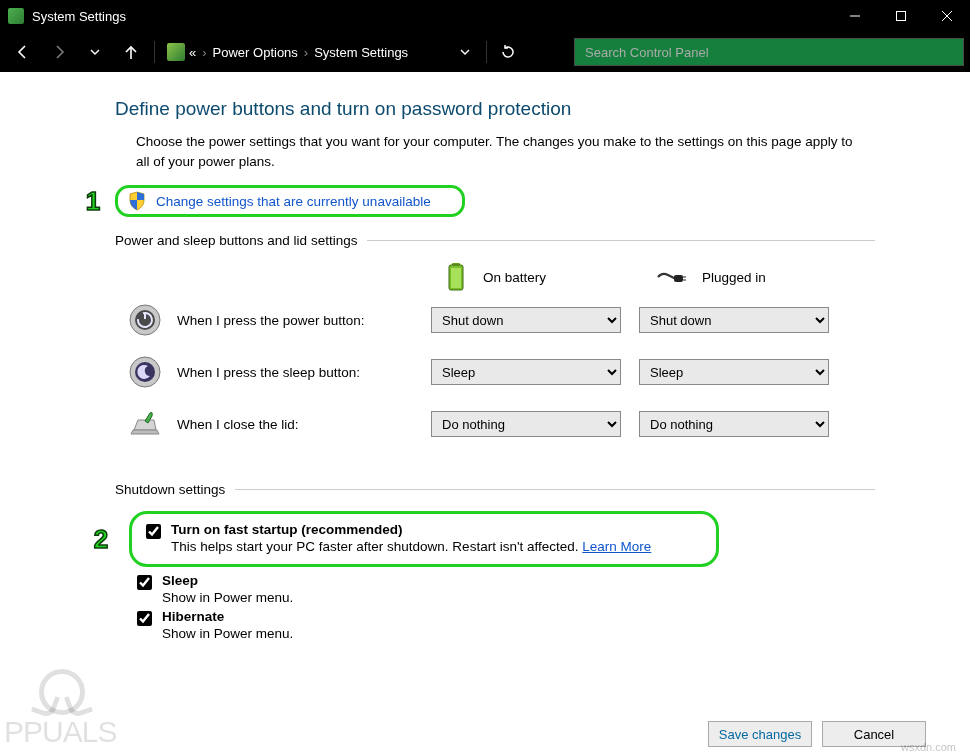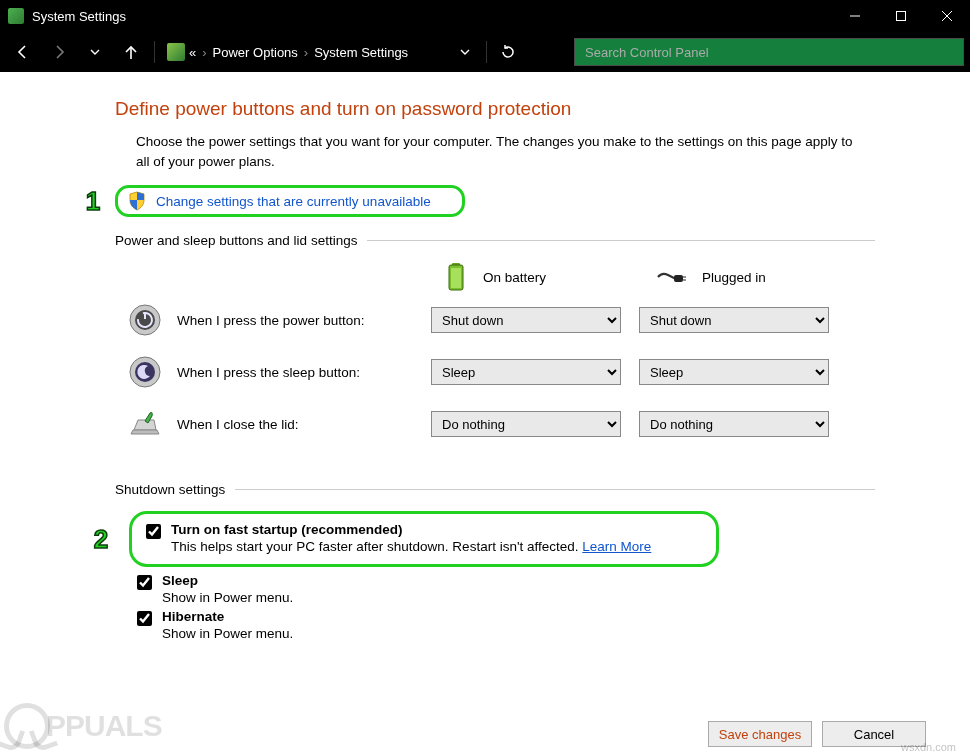--- a/index.html
+++ b/index.html
@@ -26,21 +26,21 @@
     .toolbar .tb-spacer { width: 40px; }
     .toolbar .search { flex: 1; max-width: 390px; margin-left: auto; }
     .toolbar .search input { width: 100%; height: 28px; background: #15803d; border: 1px solid #4a4a4a; color: #ccc; padding: 0 10px; font-size: 13px; outline: none; }
     .toolbar .search input::placeholder { color: #aaa; }
     .addr-wrap { display:flex; align-items:center; flex:1; border: 0; height:28px; padding-left:6px; }
 
     
     .content { position: relative; padding: 26px 0 0 0; height: calc(755px - 72px); background: #fff; color: #000; }
     .inner { margin-left: 115px; width: 760px; }
 
-    h2.page-title { color: #c2410c; font-weight: 400; font-size: 19px; margin-bottom: 12px; }
+    h2.page-title { color: #0c4a6e; font-weight: 400; font-size: 19px; margin-bottom: 12px; }
     p.desc { font-size: 13.5px; color: #000; line-height: 1.45; margin-bottom: 14px; width: 720px; margin-left: 21px; }
 
     .change-link-row { display: flex; align-items: center; gap: 10px; border: 3px solid #21d121; border-radius: 14px; padding: 3px 10px; width: 350px; position: relative; margin-bottom: 16px; }
     .callout-num { position: absolute; left: -38px; top: 50%; transform: translateY(-50%); width: 26px; height: 28px; color: #21d121; font-weight: 900; font-size: 26px; -webkit-text-stroke: 1.5px #0b3b0b; display:flex; align-items:center; justify-content:center; }
     .shield { width: 18px; height: 20px; }
     .link { color: #1155cc; font-size: 13.5px; cursor: pointer; }
     .link.u { text-decoration: underline; }
 
     fieldset { border: none; border-top: 1px solid #ccc; margin: 0 0 10px 0; padding: 0; }
     fieldset > legend { font-size: 13.5px; color: #000; padding-right: 10px; margin-bottom: 14px; }
@@ -61,23 +61,23 @@
     .check-row input[type=checkbox]{ width:15px; height:15px; margin-top:2px; accent-color:#000; }
     .check-row .ck-text .t1 { font-size: 13.5px; font-weight: 700; }
     .check-row .ck-text .t2 { font-size: 13.5px; margin-top: 2px; }
 
     .fast-startup-box { border: 3px solid #21d121; border-radius: 18px; padding: 4px 8px 6px 8px; width: 590px; position: relative; margin-left: 14px; margin-bottom: 6px; }
     .fast-startup-box .check-row { margin-left: 6px; }
     .fast-startup-box .callout-num { left: -44px; }
 
     .footer { position: absolute; bottom: 8px; right: 44px; display:flex; gap: 10px; }
     .footer button { width: 104px; height: 26px; border: 1px solid #aaa; background: #ededed; font-size: 13px; font-family:inherit; }
-    .footer button.disabled { color: #c2410c; }
-
-    .watermark { position: absolute; left: 4px; bottom: 6px; font-weight: 700; font-size: 30px; letter-spacing: -1px; color: rgba(0,0,0,0.12); display:flex; align-items:center; }
+    .footer button.disabled { color: #0369a1; }
+
+    .watermark { position: absolute; left: 4px; bottom: 6px; font-weight: 400; font-size: 30px; letter-spacing: -1px; color: rgba(0,0,0,0.12); display:flex; align-items:center;flex-direction:column; }
     .watermark .wm-icon { width: 46px; height: 46px; border: 5px solid rgba(0,0,0,0.12); border-radius: 50%; position: relative; margin-right: -4px; }
     .watermark .wm-icon::before, .watermark .wm-icon::after { content:""; position:absolute; bottom:-6px; width:18px; height:18px; border:5px solid rgba(0,0,0,0.12); border-top:none; border-left:none; border-radius:0 0 50% 0; }
     .watermark .wm-icon::before { left:-10px; transform: rotate(20deg); }
     .watermark .wm-icon::after { right:-10px; transform: rotate(70deg); }
     .wxs { position:absolute; right:14px; bottom:2px; font-size:11px; color: rgba(0,0,0,0.25); }
   </style>
 </head>
 <body>
 
 <div class="titlebar">

